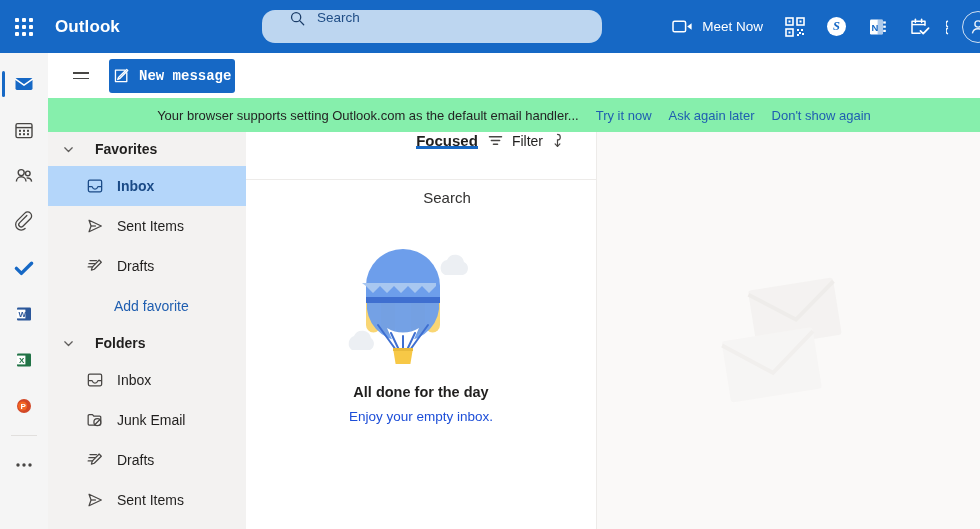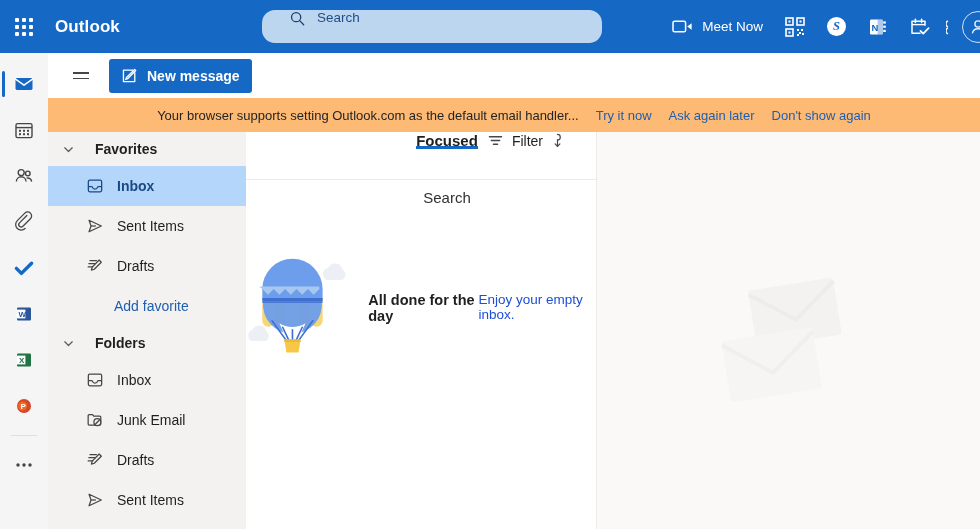--- a/index.html
+++ b/index.html
@@ -67,28 +67,28 @@
   .cmdbar {
     position: absolute; top: 53px; left: 48px; width: 932px; height: 45px;
     background: #ffffff; display: flex; align-items: center; padding-left: 16px;
   }
   .hamburger { width: 34px; height: 34px; display: flex; flex-direction: column;
     align-items: center; justify-content: center; gap: 4px; cursor: pointer; }
   .hamburger i { width: 16px; height: 1.5px; background: #484644; display: block; }
   .new-msg {
     margin-left: 11px; height: 34px; background: #1668c5; color: #fff;
     border: none; border-radius: 3px; display: flex; align-items: center;
-    gap: 9px; padding: 0 12px; cursor: pointer;
-    font-family: Liberation Sans, sans-serif; font-size: 14px; font-weight: bold;
+    gap: 9px; padding: 0 4px; cursor: pointer;
+    font-family: Liberation Mono, monospace; font-size: 14px; font-weight: bold;
   }
 
   
   .banner {
     position: absolute; top: 98px; left: 48px; width: 932px; height: 34px;
-    background: #fdba74; display: flex; align-items: center;
+    background: #86efac; display: flex; align-items: center;
     justify-content: center; gap: 0px; font-size: 13px;
   }
   .banner-text { color: #242424; }
   .banner-link {
     color: #1f5eb0; margin-left: 17px; cursor: pointer; text-decoration: none;
   }
 
   
   .rail {
     position: absolute; top: 53px; left: 0; width: 48px; height: 476px;
@@ -141,21 +141,21 @@
   .tab.active { font-weight: bold; color: #201f1e; }
   .tab.active::after {
     content: ""; position: absolute; bottom: 0; left: 0; right: 0;
     height: 3px; background: #1668c5;
   }
   .filter-btn {
     position: absolute; right: 32px; display: flex; align-items: center;
     gap: 8px; cursor: pointer; font-size: 14px; color: #201f1e;
   }
   .empty-state {
-    display: flex; flex-direction: row; align-items: center;
+    display: flex; flex-direction: column; align-items: center;
     padding-top: 52px;
   }
   .empty-title { font-size: 14.5px; font-weight: bold; color: #201f1e; margin-top: 12px; }
   .empty-sub { font-size: 13.5px; color: #1d4ed8; margin-top: 9px; }
 
   
   .readpane {
     position: absolute; top: 132px; left: 597px; width: 383px; height: 397px;
     background: #faf9f8; display: flex; align-items: center; justify-content: center;
   }

